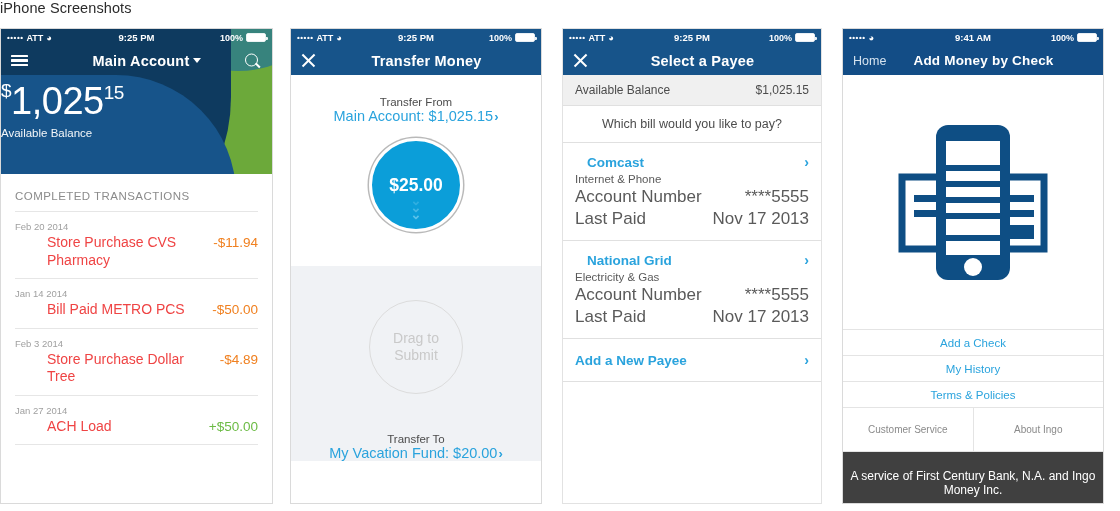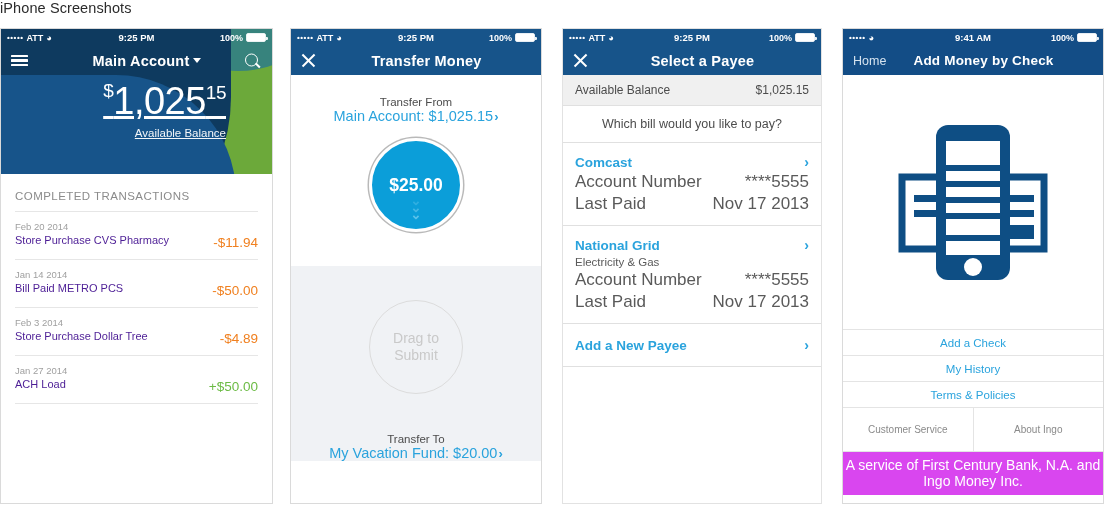--- a/index.html
+++ b/index.html
@@ -154,39 +154,38 @@
     width: 235px; height: 150px;
     left: 0px; top: 46px;
     background: #17548a;
     border-radius: 0 120px 0 0;
     z-index: 3;
   }
   .balance-block {
     position: absolute;
     left: 0; right: 0; top: 52px;
     z-index: 5;
-    text-align: right;
+    text-align: left;
     padding-right: 46px;
     color: #ffffff;
-    text-decoration: underline;
   }
   .bal-amount { font-size: 38px; font-weight: 300; line-height: 1; letter-spacing: -.5px; }
   .bal-amount .cur { font-size: 19px; vertical-align: 17px; font-weight: 400; }
   .bal-amount .cents { font-size: 19px; vertical-align: 15px; font-weight: 400; }
   .bal-label { font-size: 11.5px; margin-top: 7px; font-weight: 400; opacity: .95; }
 
   .tx-header {
     font-size: 11.5px; color: #8b8b8b; letter-spacing: .45px;
     padding: 16px 14px 9px 14px;
   }
   .tx-list { padding: 0 14px; }
   .tx-row { border-top: 1px solid #e6e6e6; padding: 9px 0 9px 0; }
   .tx-date { font-size: 9.5px; color: #a0a0a0; margin-bottom: 2px; }
   .tx-body { display:flex; align-items:flex-start; justify-content:space-between; gap:6px; }
-  .tx-name { font-size: 11px; color: #4c1d95; line-height: 1.25; max-width: 155px; }
+  .tx-name { font-size: 14px; color: #ef4444; line-height: 1.25; max-width: 155px; margin-left: 32px; }
   .tx-amt  { font-size: 13.5px; white-space: nowrap; padding-top: 1px; }
   .tx-amt.neg { color: #f08020; }
   .tx-amt.pos { color: #6cbb45; }
   .tx-foot { border-top: 1px solid #e6e6e6; height: 16px; }
 
   
   #phone2 .statusbar, #phone2 .navbar { background: #17548a; }
   #phone2 .body-white {
     height: 191px; background: #ffffff; position: relative;
     display:flex; flex-direction: column; align-items:center;
@@ -238,21 +237,21 @@
   .ask-bar {
     padding: 11px 12px;
     text-align: center;
     font-size: 12.5px; color: #4c4c4c;
     border-bottom: 1px solid #e0e0e0;
   }
   .payee {
     padding: 11px 12px 11px 12px;
     border-bottom: 1px solid #e0e0e0;
   }
-  .payee-top { display:flex; justify-content:space-between; align-items:center; }
+  .payee-top { display:flex; justify-content:space-between; align-items:center;margin-left:12px; }
   .payee-name { font-size: 13.5px; font-weight: bold; color: #2aa3dd; }
   .payee-chev { color: #2aa3dd; font-size: 14px; font-weight: bold; }
   .payee-sub { font-size: 11.5px; color: #5a5a5a; margin-top: 3px; }
   .payee-line {
     display:flex; justify-content:space-between;
     font-size: 17px; color: #5a5a5a; margin-top: 2px;
   }
   .payee-add {
     padding: 13px 12px; border-bottom: 1px solid #e0e0e0;
     display:flex; justify-content:space-between; align-items:center;
@@ -272,23 +271,23 @@
     font-size: 11.5px; color: #2aa3dd;
     border-bottom: 1px solid #e4e4e4;
   }
   .menu-split { display:flex; height: 44px; border-bottom: 1px solid #e4e4e4;}
   .menu-split > div {
     flex:1; display:flex; align-items:center; justify-content:center;
     font-size: 10px; color: #8a8a8a;
   }
   .menu-split > div + div { border-left: 1px solid #e4e4e4; }
   .brand-footer {
-    background: #d946ef; color: #ffffff;
-    font-size: 14px; text-align:center;
-    padding: 5px 0 6px 0;
+    background: #404040; color: #ffffff;
+    font-size: 12px; text-align:center;
+    padding: 17px 0 6px 0;
   }
 </style>
 </head>
 <body>
 
 <div class="page-heading">iPhone Screenshots</div>
 
 <div class="phone" id="phone1">
   <div class="top-wrap">
     <div class="blob-green"></div>
@@ -455,20 +454,21 @@
     <span>$1,025.15</span>
   </div>
 
   <div class="ask-bar">Which bill would you like to pay?</div>
 
   <div class="payee">
     <div class="payee-top">
       <span class="payee-name">Comcast</span>
       <span class="payee-chev">›</span>
     </div>
+    <div class="payee-sub">Internet &amp; Phone</div>
     <div class="payee-line">
       <span>Account Number</span>
       <span>****5555</span>
     </div>
     <div class="payee-line">
       <span>Last Paid</span>
       <span>Nov 17 2013</span>
     </div>
   </div>
 

